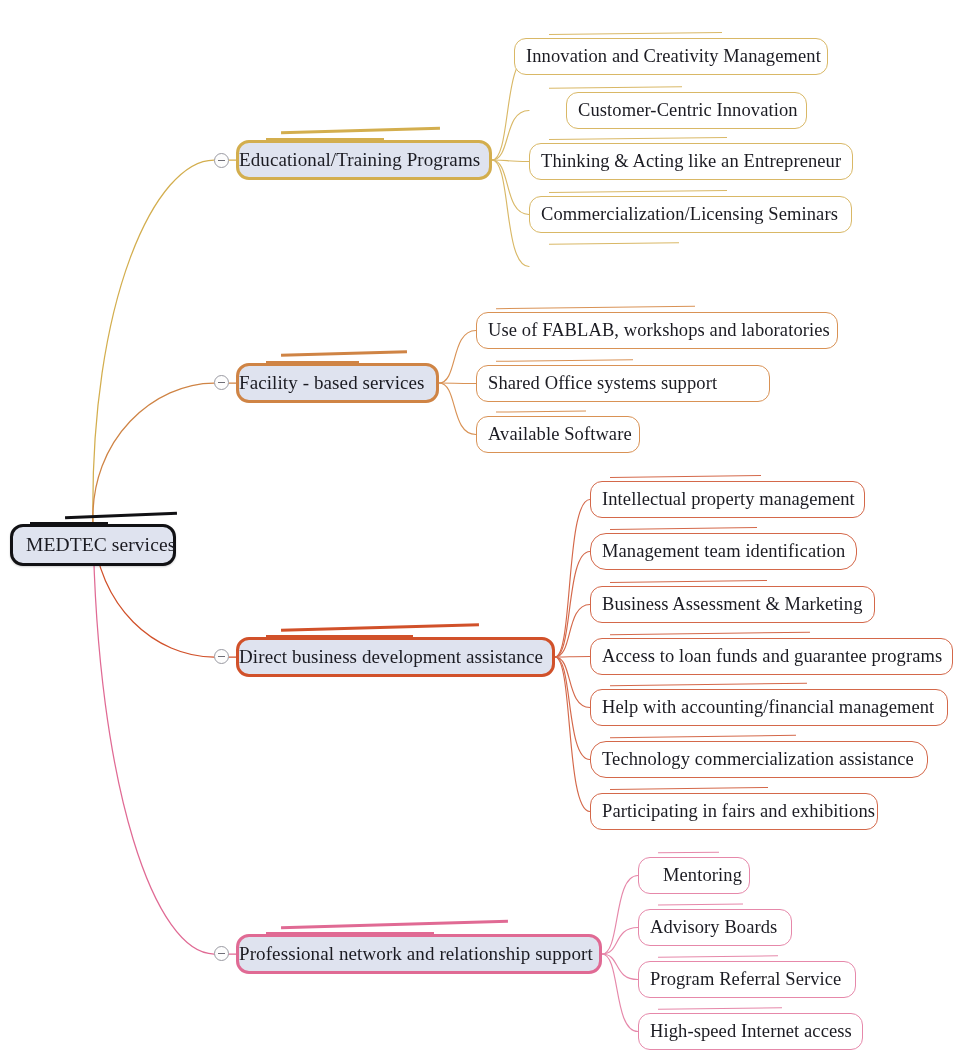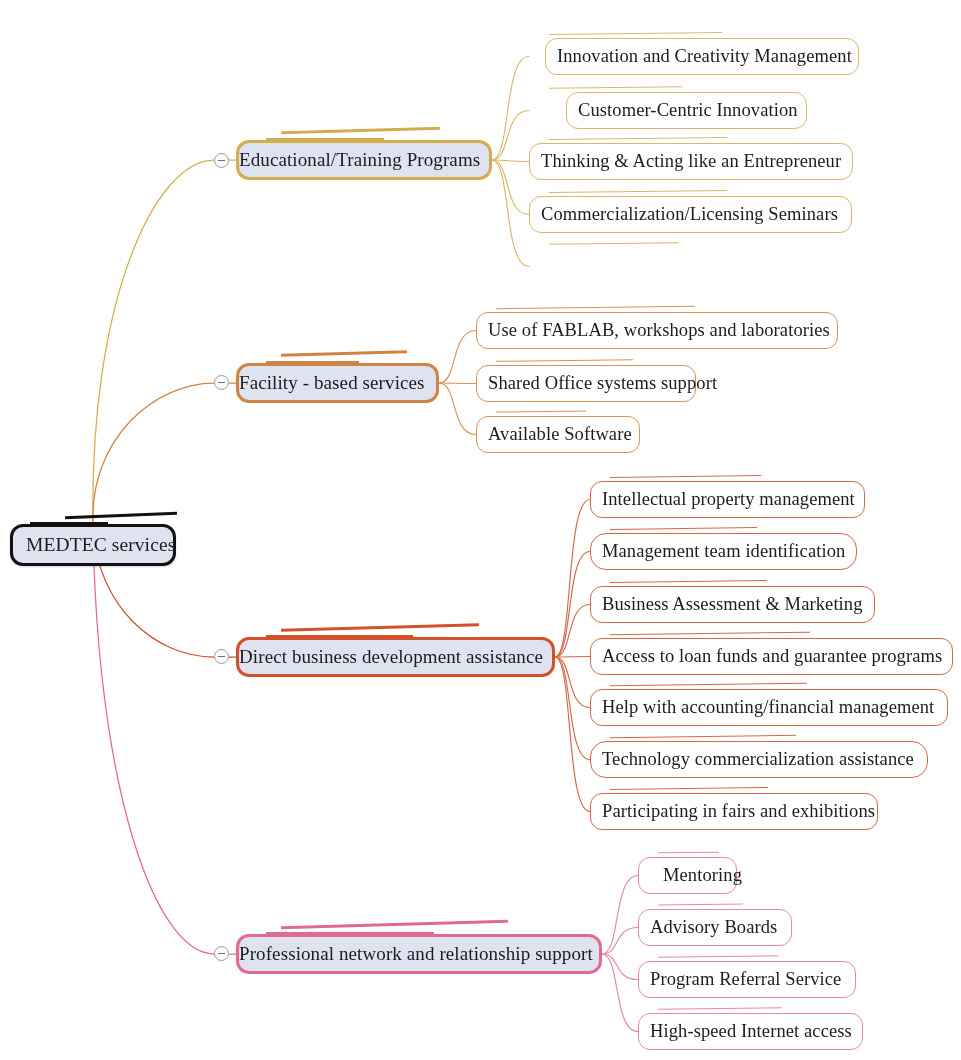--- a/index.html
+++ b/index.html
@@ -129,21 +129,21 @@
       <span>MEDTEC services</span>
     </div>
     <div class="marker" style="left: 65px; top: 514px; width: 112px; border-top-width: 3.5px; border-top-color: rgb(17, 17, 20); transform: rotate(-2.4deg);"></div>
     <div class="marker" style="left: 30px; top: 522px; width: 78px; border-top-width: 3px; border-top-color: rgb(17, 17, 20);"></div>
     <div class="node branch" style="left: 236px; top: 140px; width: 256px; border-color: rgb(211, 174, 78);">
       <span>Educational/Training Programs</span>
     </div>
     <div class="marker" style="left: 281px; top: 129px; width: 159px; border-top-width: 3.4px; border-top-color: rgb(211, 174, 78); transform: rotate(-1.6deg);"></div>
     <div class="marker" style="left: 266px; top: 138px; width: 118px; border-top-width: 2.6px; border-top-color: rgb(211, 174, 78);"></div>
     <div class="toggle" style="left: 214px; top: 153px;"></div>
-    <div class="node leaf" style="left: 545px; top: 38px; width: 314px; border-color: rgb(217, 184, 102);">
+    <div class="node leaf" style="left: 514px; top: 38px; width: 314px; border-color: rgb(217, 184, 102);">
       <span>Innovation and Creativity Management</span>
     </div>
     <div class="marker" style="left: 549px; top: 33px; width: 173px; border-top-width: 1.3px; border-top-color: rgb(217, 184, 102); transform: rotate(-0.7deg);"></div>
     <div class="node leaf" style="left: 529px; top: 92px; width: 241px; border-color: rgb(217, 184, 102); margin-left: 37px;">
       <span>Customer-Centric Innovation</span>
     </div>
     <div class="marker" style="left: 549px; top: 87px; width: 133px; border-top-width: 1.3px; border-top-color: rgb(217, 184, 102); transform: rotate(-0.7deg);"></div>
     <div class="node leaf" style="left: 529px; top: 143px; width: 324px; border-color: rgb(217, 184, 102);">
       <span>Thinking &amp; Acting like an Entrepreneur</span>
     </div>
@@ -156,21 +156,21 @@
     <div class="node branch" style="left: 236px; top: 363px; width: 203px; border-color: rgb(207, 132, 69);">
       <span>Facility - based services</span>
     </div>
     <div class="marker" style="left: 281px; top: 352px; width: 126px; border-top-width: 3.4px; border-top-color: rgb(207, 132, 69); transform: rotate(-1.6deg);"></div>
     <div class="marker" style="left: 266px; top: 361px; width: 93px; border-top-width: 2.6px; border-top-color: rgb(207, 132, 69);"></div>
     <div class="toggle" style="left: 214px; top: 375px;"></div>
     <div class="node leaf" style="left: 476px; top: 312px; width: 362px; border-color: rgb(217, 146, 85);">
       <span>Use of FABLAB, workshops and laboratories</span>
     </div>
     <div class="marker" style="left: 496px; top: 307px; width: 199px; border-top-width: 1.3px; border-top-color: rgb(217, 146, 85); transform: rotate(-0.7deg);"></div>
-    <div class="node leaf" style="left: 476px; top: 365px; width: 220px; border-color: rgb(217, 146, 85);">
+    <div class="node leaf" style="left: 476px; top: 365px; width: 294px; border-color: rgb(217, 146, 85);">
       <span>Shared Office systems support</span>
     </div>
     <div class="marker" style="left: 496px; top: 360px; width: 137px; border-top-width: 1.3px; border-top-color: rgb(217, 146, 85); transform: rotate(-0.7deg);"></div>
     <div class="node leaf" style="left: 476px; top: 416px; width: 164px; border-color: rgb(217, 146, 85);">
       <span>Available Software</span>
     </div>
     <div class="marker" style="left: 496px; top: 411px; width: 90px; border-top-width: 1.3px; border-top-color: rgb(217, 146, 85); transform: rotate(-0.7deg);"></div>
     <div class="node branch" style="left: 236px; top: 637px; width: 319px; border-color: rgb(209, 81, 42);">
       <span>Direct business development assistance</span>
     </div>
@@ -204,21 +204,21 @@
     <div class="node leaf" style="left: 590px; top: 793px; width: 288px; border-color: rgb(212, 104, 74);">
       <span>Participating in fairs and exhibitions</span>
     </div>
     <div class="marker" style="left: 610px; top: 788px; width: 158px; border-top-width: 1.3px; border-top-color: rgb(212, 104, 74); transform: rotate(-0.7deg);"></div>
     <div class="node branch" style="left: 236px; top: 934px; width: 366px; border-color: rgb(224, 106, 148);">
       <span>Professional network and relationship support</span>
     </div>
     <div class="marker" style="left: 281px; top: 923px; width: 227px; border-top-width: 3.4px; border-top-color: rgb(224, 106, 148); transform: rotate(-1.6deg);"></div>
     <div class="marker" style="left: 266px; top: 932px; width: 168px; border-top-width: 2.6px; border-top-color: rgb(224, 106, 148);"></div>
     <div class="toggle" style="left: 214px; top: 946px;"></div>
-    <div class="node leaf" style="left: 638px; top: 857px; width: 99px; border-color: rgb(230, 136, 170); padding-left: 24px;">
+    <div class="node leaf" style="left: 638px; top: 857px; width: 112px; border-color: rgb(230, 136, 170); padding-left: 24px;">
       <span>Mentoring</span>
     </div>
     <div class="marker" style="left: 658px; top: 852px; width: 61px; border-top-width: 1.3px; border-top-color: rgb(230, 136, 170); transform: rotate(-0.7deg);"></div>
     <div class="node leaf" style="left: 638px; top: 909px; width: 154px; border-color: rgb(230, 136, 170);">
       <span>Advisory Boards</span>
     </div>
     <div class="marker" style="left: 658px; top: 904px; width: 85px; border-top-width: 1.3px; border-top-color: rgb(230, 136, 170); transform: rotate(-0.7deg);"></div>
     <div class="node leaf" style="left: 638px; top: 961px; width: 218px; border-color: rgb(230, 136, 170);">
       <span>Program Referral Service</span>
     </div>

